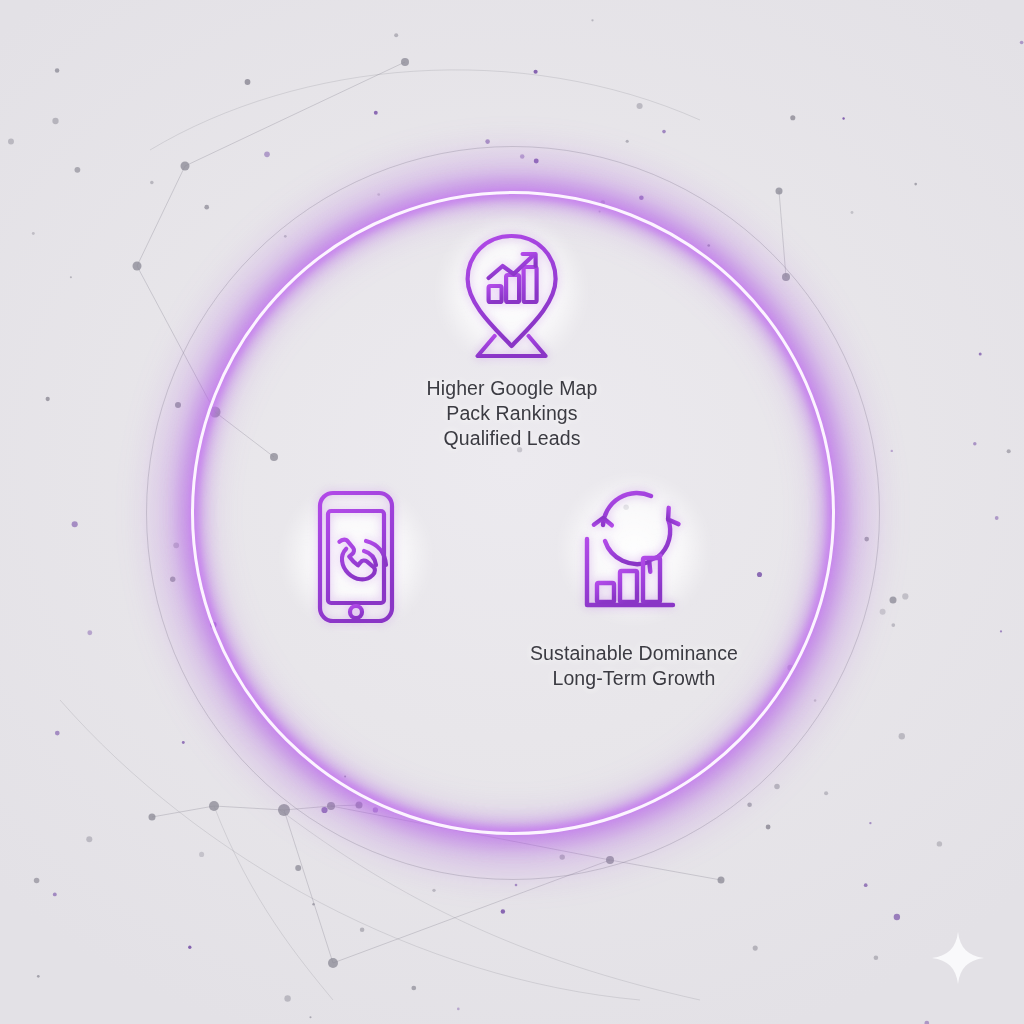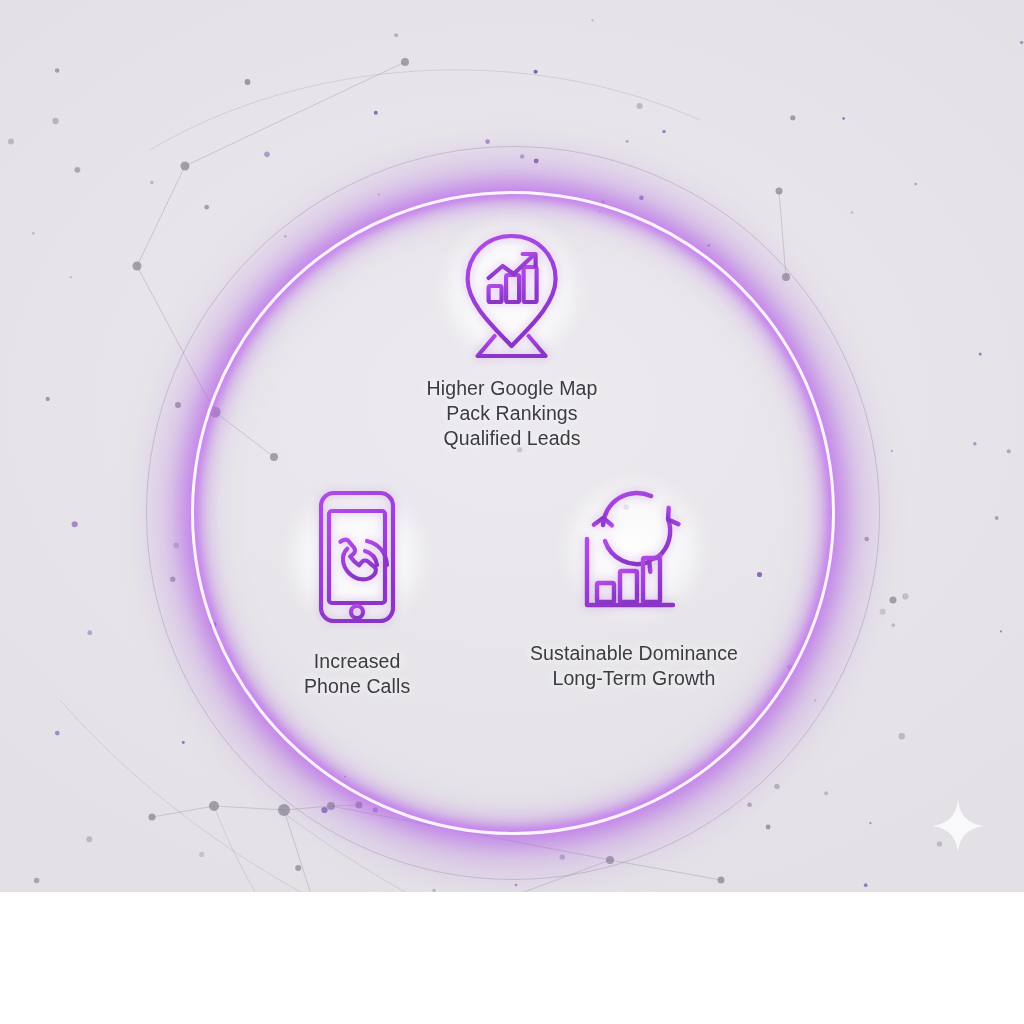--- a/index.html
+++ b/index.html
@@ -7,21 +7,21 @@
     padding: 0;
     width: 1024px;
     height: 1024px;
     overflow: hidden;
     font-family: "Liberation Sans", sans-serif;
   }
 
   #stage {
     position: relative;
     width: 1024px;
-    height: 892px;
+    height: 1024px;
     background:
       radial-gradient(ellipse 70% 60% at 50% 45%, #eceaef 0%, #e8e6ea 45%, #e3e1e6 100%);
     overflow: hidden;
   }
 
   
   .bg-layer {
     position: absolute;
     inset: 0;
     pointer-events: none;
@@ -322,22 +322,20 @@
           <path d="M38 66 C 31 73 33 84 40 91 C 47 98 58 100 65 93
                    C 68 90 68 86 65 84 L 59 79 C 57 77.5 54 78 52.5 80
                    L 50 83 C 46.5 80.5 43.5 77.5 41 74 L 44 71.5
                    C 46 70 46.5 67 45 65 L 40 59 C 38 56 34 56 31 59" transform="translate(5,-3) scale(0.98)"></path>
 
           <path d="M60 64 C 67 66 71 71 72 78"></path>
           <path d="M62 54 C 74 57 81 66 82 78"></path>
         </g>
       </svg>
     </div>
-    <div class="node-label">Increased
-Phone Calls</div>
   </div>
 
   <div class="node" id="node-2">
     <div class="icon-box">
       <div class="icon-glow"></div>
       <svg class="icon-svg" width="122" height="140" viewBox="0 0 122 140">
         <defs>
           <linearGradient id="gp3" x1="0" y1="0" x2="0.4" y2="1">
             <stop offset="0%" stop-color="#b24ae8"></stop>
             <stop offset="55%" stop-color="#9b3fd8"></stop>

